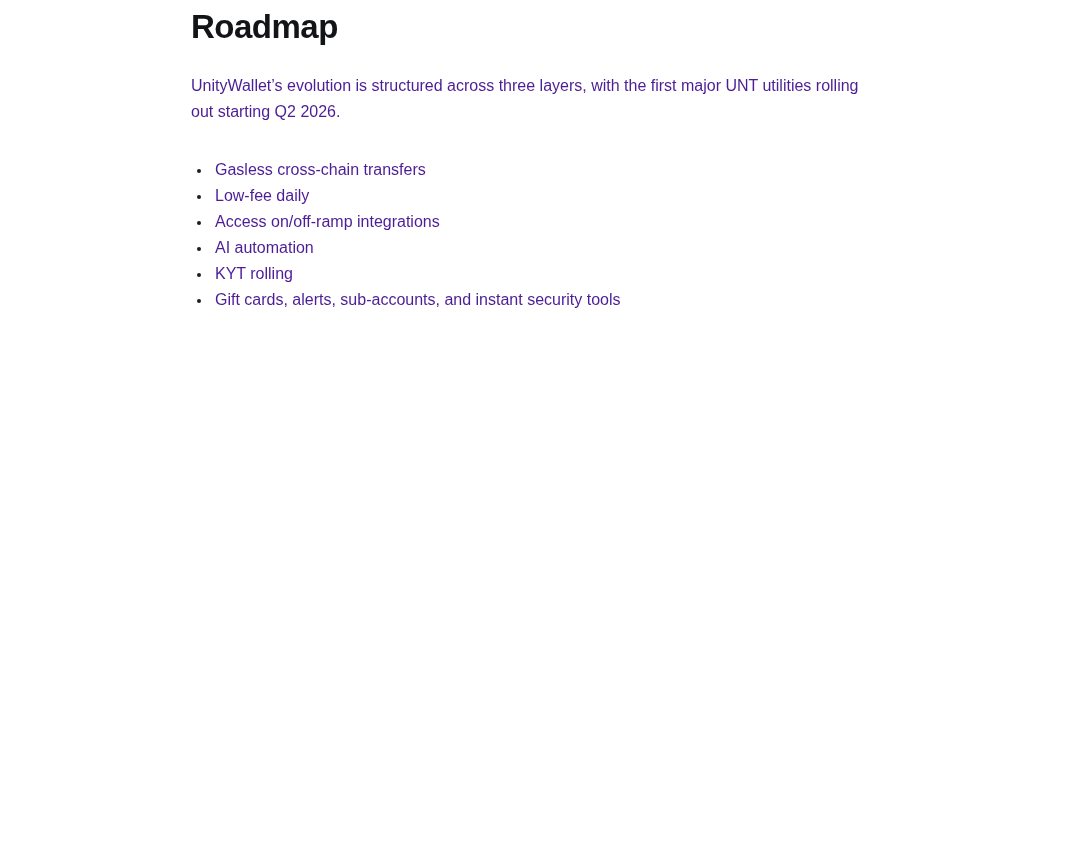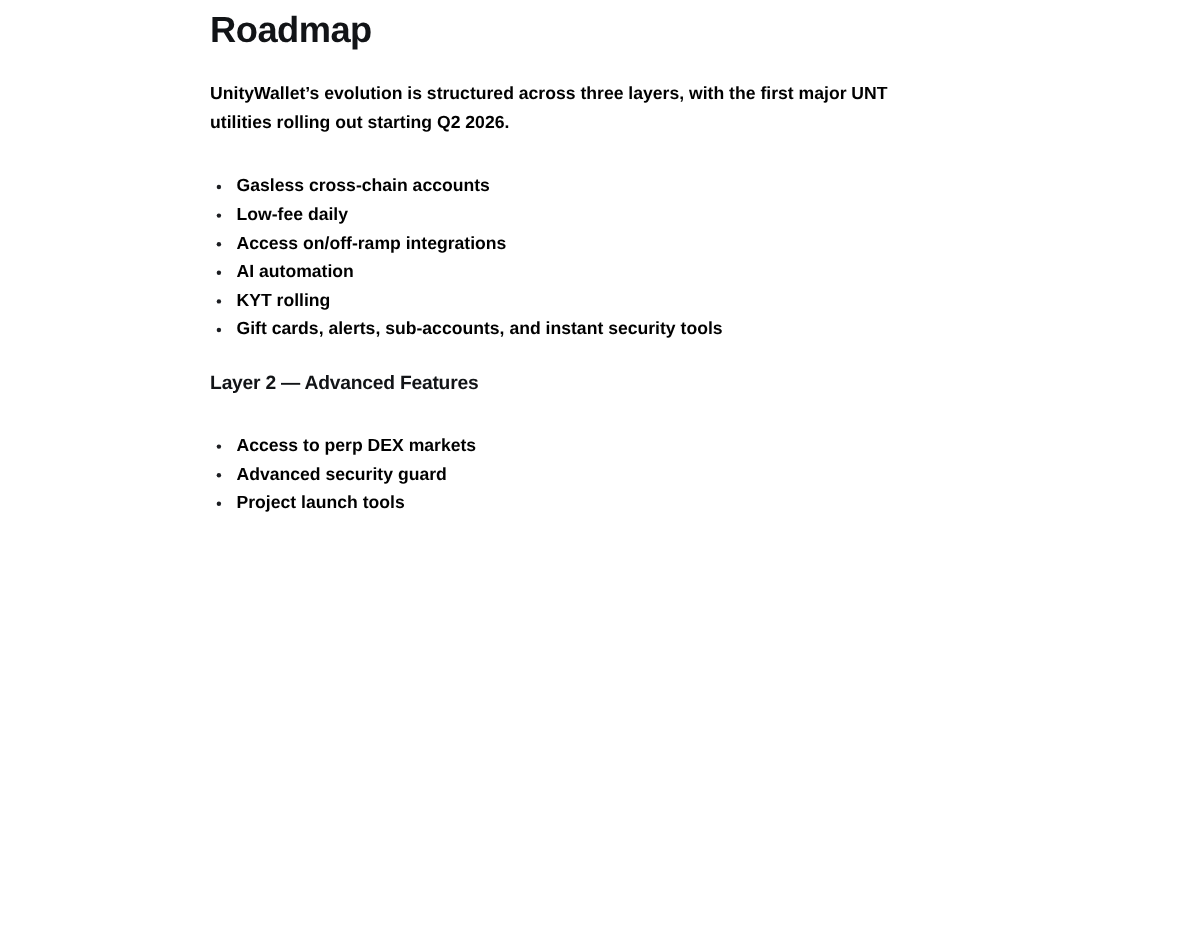--- a/index.html
+++ b/index.html
@@ -23,22 +23,21 @@
     margin: 0;
     font-size: 33px;
     line-height: 38px;
     font-weight: 800;
     letter-spacing: -0.5px;
     color: #121417;
   }
   .body {
     font-size: 16px;
     line-height: 26px;
-    color: #000000;
-    font-weight: bold;
+    color: #4c1d95;
   }
   p.intro {
     margin: 27px 0 0 0;
   }
   h3 {
     margin: 22px 0 0 0;
     font-size: 17.5px;
     line-height: 26px;
     font-weight: 700;
     letter-spacing: -0.2px;
@@ -69,41 +68,30 @@
 <main class="page">
   <div class="content">
 
     <h1>Roadmap</h1>
 
     <p class="body intro">UnityWallet’s evolution is structured across three layers, with the first major UNT utilities rolling out starting Q2 2026.</p>
 
     <section>
       <ul class="bullets body">
 
-          <li>Gasless cross-chain accounts</li>
+          <li>Gasless cross-chain transfers</li>
 
           <li>Low-fee daily</li>
 
           <li>Access on/off-ramp integrations</li>
 
           <li>AI automation</li>
 
           <li>KYT rolling</li>
 
           <li>Gift cards, alerts, sub-accounts, and instant security tools</li>
         </ul>
     </section>
 
-    <section>
-      <h3>Layer 2 — Advanced Features</h3>
-      <ul class="bullets body">
-
-          <li>Access to perp DEX markets</li>
-
-          <li>Advanced security guard</li>
-
-          <li>Project launch tools</li>
-        </ul>
-    </section>
 
 
   </div>
 </main>
 
 </body></html>

